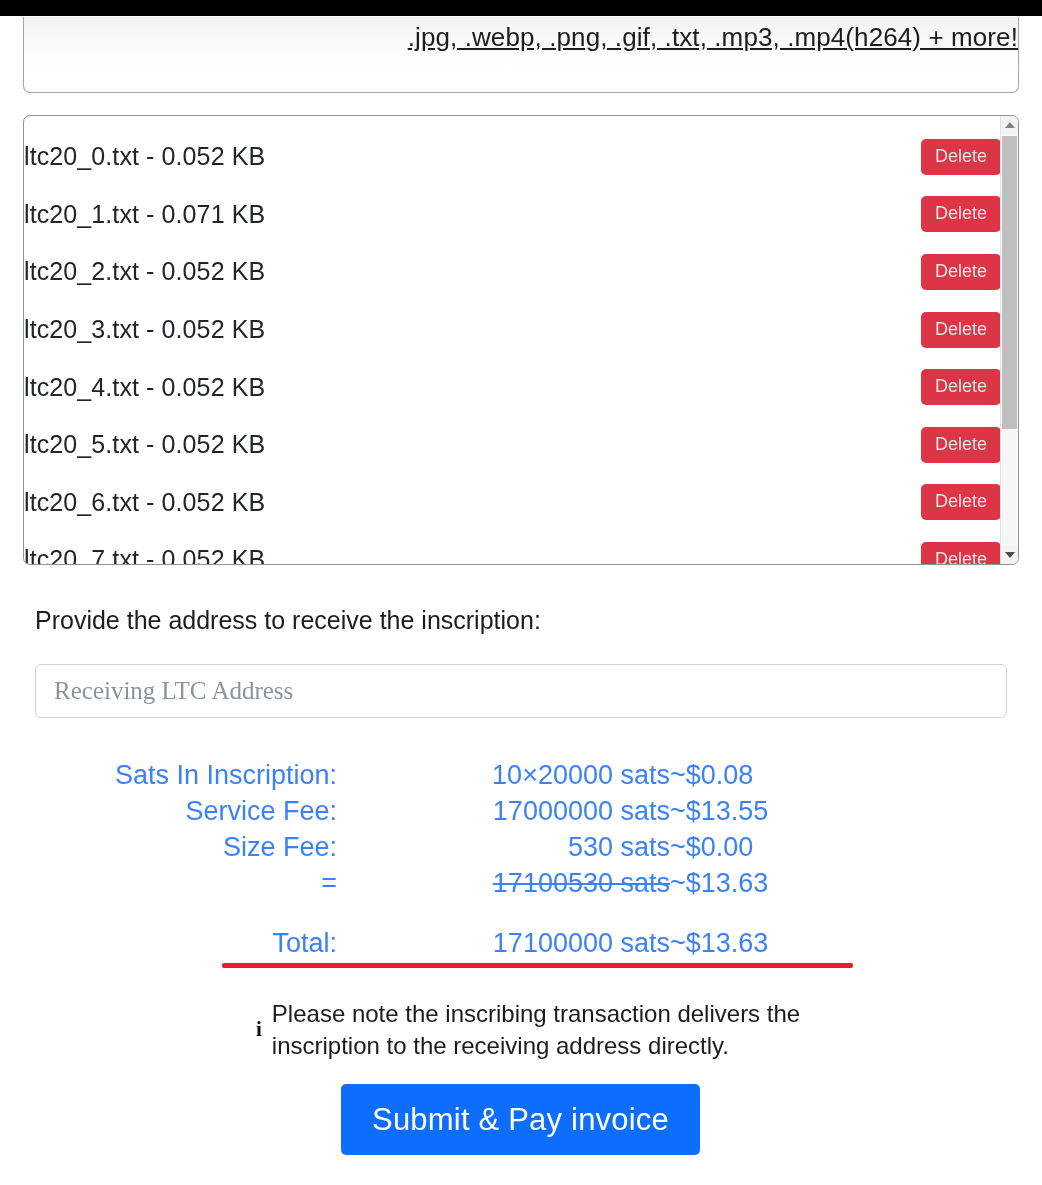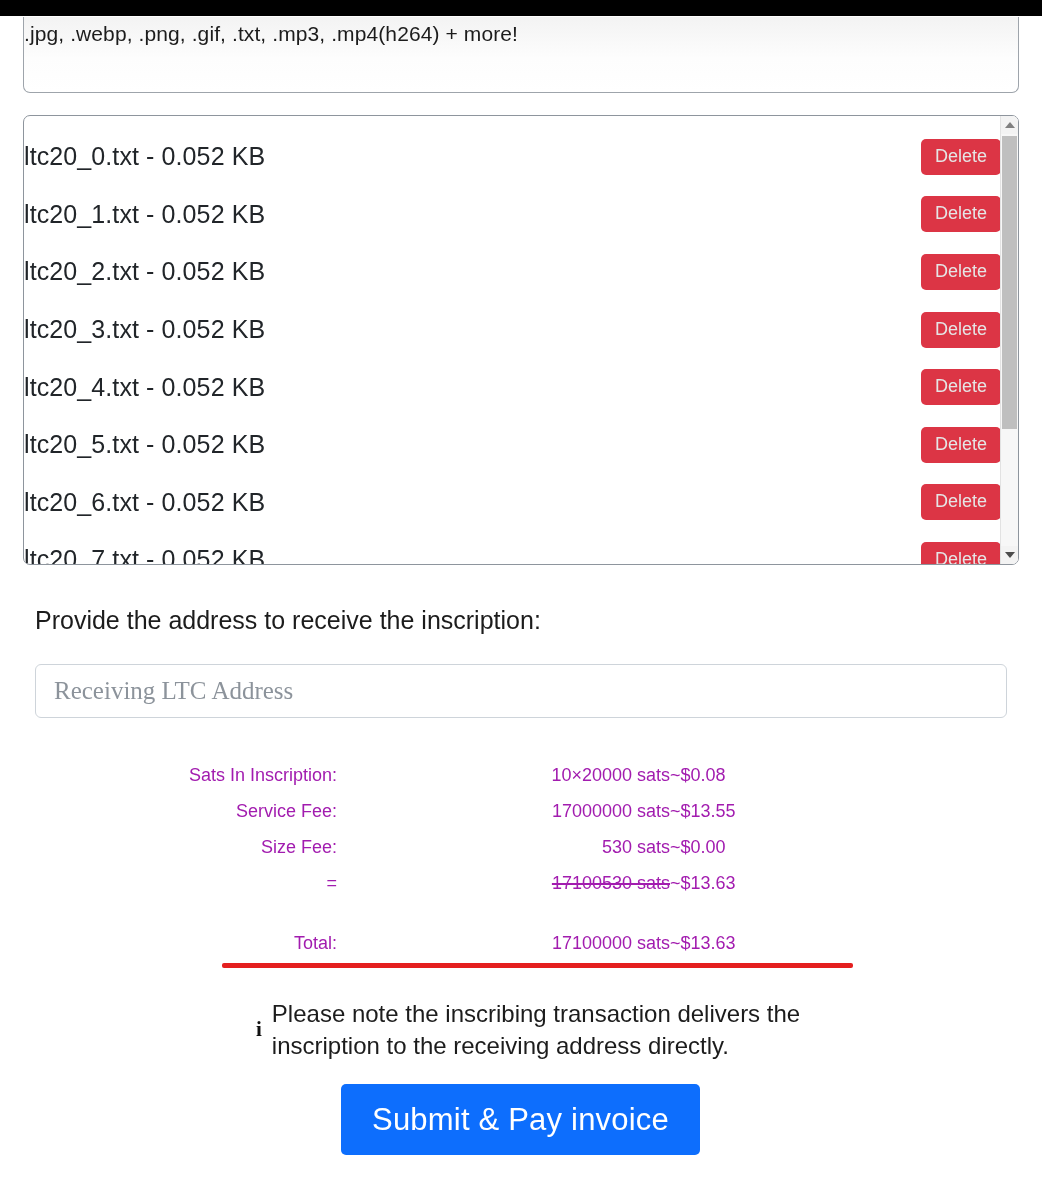--- a/index.html
+++ b/index.html
@@ -29,24 +29,25 @@
     position: absolute; left: 23px; top: 17px;
     width: 996px; height: 76px;
     border: 1px solid #9ea4ab;
     border-top: none;
     border-radius: 0 0 7px 7px;
     background: linear-gradient(to bottom, #f3f3f3 0%, #fdfdfd 55%, #ffffff 100%);
   }
   .dropzone-text {
     position: absolute; left: 0; top: 5px;
     width: 994px;
-    text-align: left;
-    font-size: 21px;
+    text-align: right;
+    font-size: 26px;
     color: #1c1c1c;
     letter-spacing: .1px;
+    text-decoration: underline;
   }
 
   
   .filelist-panel {
     position: absolute; left: 23px; top: 115px;
     width: 996px; height: 450px;
     border: 1px solid #8e959d;
     border-radius: 7px;
     background: #ffffff;
     overflow: hidden;
@@ -133,22 +134,22 @@
   }
   .address-input::placeholder { color: #8c939b; opacity: 1; }
 
   
   .fee-table {
     position: absolute; left: 0; top: 757px;
     width: 1042px;
     border-collapse: collapse;
   }
   .fee-table td {
-    font-size: 18px;
-    color: #a21caf;
+    font-size: 27px;
+    color: #3b82f6;
     padding: 0;
     height: 36px;
     vertical-align: middle;
   }
   .fee-label { text-align: right; width: 337px; padding-right: 0; }
   .fee-sats  { text-align: right; width: 333px; }
   .fee-usd   { text-align: left;  padding-left: 32px; color: #6c757d; }
   .fee-row.spacer td { height: 24px; }
   .struck { text-decoration: line-through; text-decoration-thickness: 2px; }
 
@@ -206,21 +207,21 @@
     <div class="dropzone-text">.jpg, .webp, .png, .gif, .txt, .mp3, .mp4(h264) + more!</div>
   </div>
 
   <div class="filelist-panel">
     <div class="filelist-inner" id="file-rows">
         <div class="file-row">
           <span class="file-label">ltc20_0.txt - 0.052 KB</span>
           <button class="delete-btn">Delete</button>
         </div>
         <div class="file-row">
-          <span class="file-label">ltc20_1.txt - 0.052 KB</span>
+          <span class="file-label">ltc20_1.txt - 0.071 KB</span>
           <button class="delete-btn">Delete</button>
         </div>
         <div class="file-row">
           <span class="file-label">ltc20_2.txt - 0.052 KB</span>
           <button class="delete-btn">Delete</button>
         </div>
         <div class="file-row">
           <span class="file-label">ltc20_3.txt - 0.052 KB</span>
           <button class="delete-btn">Delete</button>
         </div>

